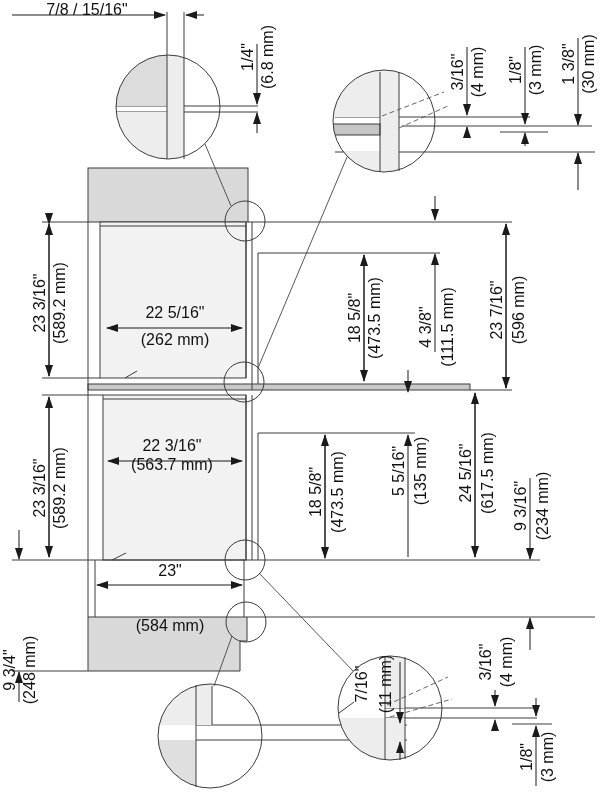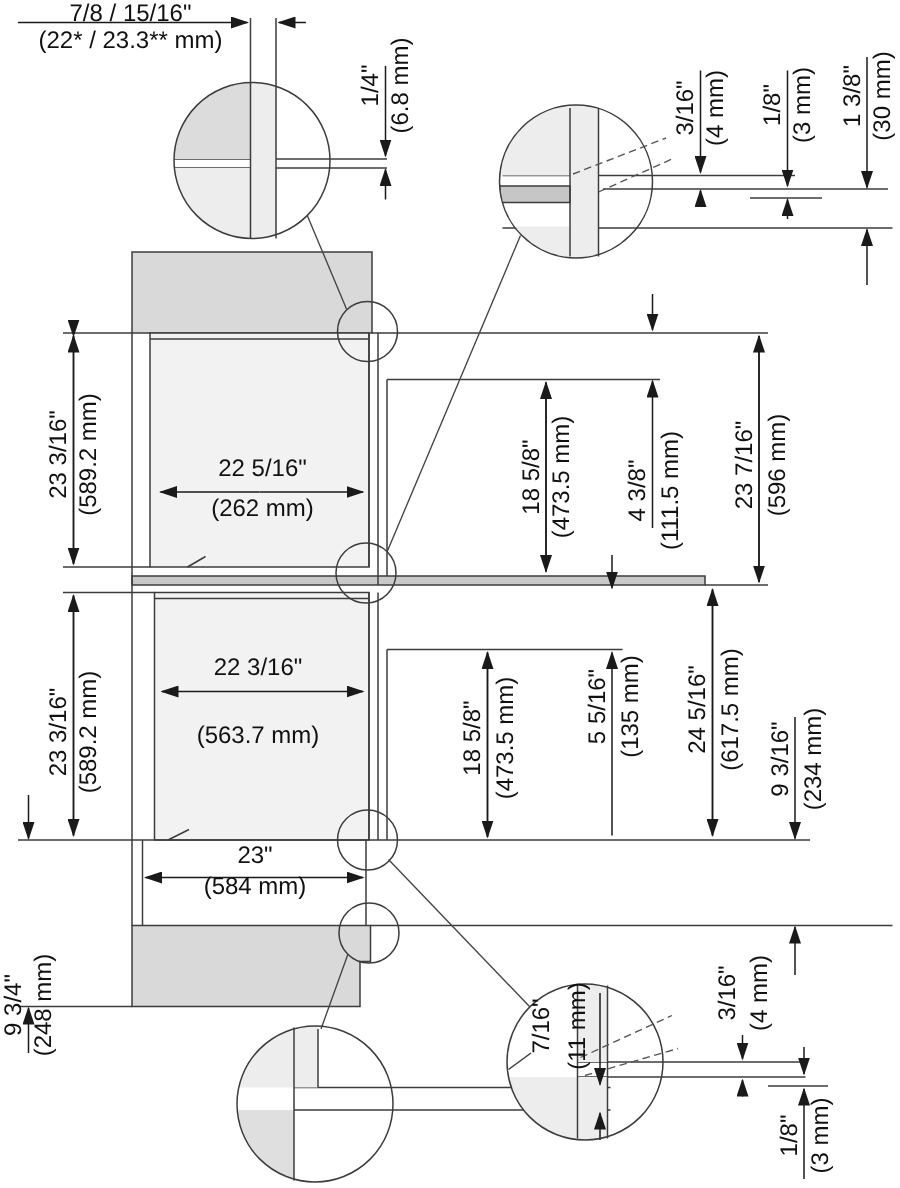--- a/index.html
+++ b/index.html
@@ -193,44 +193,43 @@
     <circle cx="390" cy="708" r="52"></circle>
     <circle cx="245" cy="221" r="20"></circle>
     <circle cx="244" cy="382" r="20"></circle>
     <circle cx="245" cy="560" r="20"></circle>
     <circle cx="246" cy="622" r="20"></circle>
   </g>
 </svg>
 
   <div class="tlblock">
     <div>7/8 / 15/16"</div>
-    <div>(22* / 23.3** mm)</div>
   </div>
 
   <div class="lbl rl" style="left:248px;top:57px">1/4"</div>
   <div class="lbl rl" style="left:268px;top:57px">(6.8 mm)</div>
 
   <div class="lbl rl" style="left:458px;top:72px">3/16"</div>
   <div class="lbl rl" style="left:478px;top:72px">(4 mm)</div>
   <div class="lbl rl" style="left:516px;top:70px">1/8"</div>
   <div class="lbl rl" style="left:536px;top:70px">(3 mm)</div>
   <div class="lbl rl" style="left:569px;top:64px">1 3/8"</div>
   <div class="lbl rl" style="left:589px;top:64px">(30 mm)</div>
 
   <div class="lbl rl" style="left:40px;top:303px">23 3/16"</div>
   <div class="lbl rl" style="left:60px;top:303px">(589.2 mm)</div>
   <div class="lbl rl" style="left:40px;top:488px">23 3/16"</div>
   <div class="lbl rl" style="left:60px;top:488px">(589.2 mm)</div>
 
   <div class="lbl hl" style="left:175px;top:313px">22 5/16"</div>
   <div class="lbl hl" style="left:175px;top:340px">(262 mm)</div>
   <div class="lbl hl" style="left:172px;top:446px">22 3/16"</div>
-  <div class="lbl hl" style="left:172px;top:491px">(563.7 mm)</div>
+  <div class="lbl hl" style="left:172px;top:465px">(563.7 mm)</div>
   <div class="lbl hl" style="left:170px;top:571px">23"</div>
-  <div class="lbl hl" style="left:170px;top:592px">(584 mm)</div>
+  <div class="lbl hl" style="left:170px;top:626px">(584 mm)</div>
 
   <div class="lbl rl" style="left:10px;top:670px">9 3/4"</div>
   <div class="lbl rl" style="left:30px;top:670px">(248 mm)</div>
 
   <div class="lbl rl" style="left:355px;top:318px">18 5/8"</div>
   <div class="lbl rl" style="left:375px;top:318px">(473.5 mm)</div>
   <div class="lbl rl" style="left:426px;top:327px">4 3/8"</div>
   <div class="lbl rl" style="left:448px;top:327px">(111.5 mm)</div>
   <div class="lbl rl" style="left:497px;top:310px">23 7/16"</div>
   <div class="lbl rl" style="left:519px;top:310px">(596 mm)</div>

